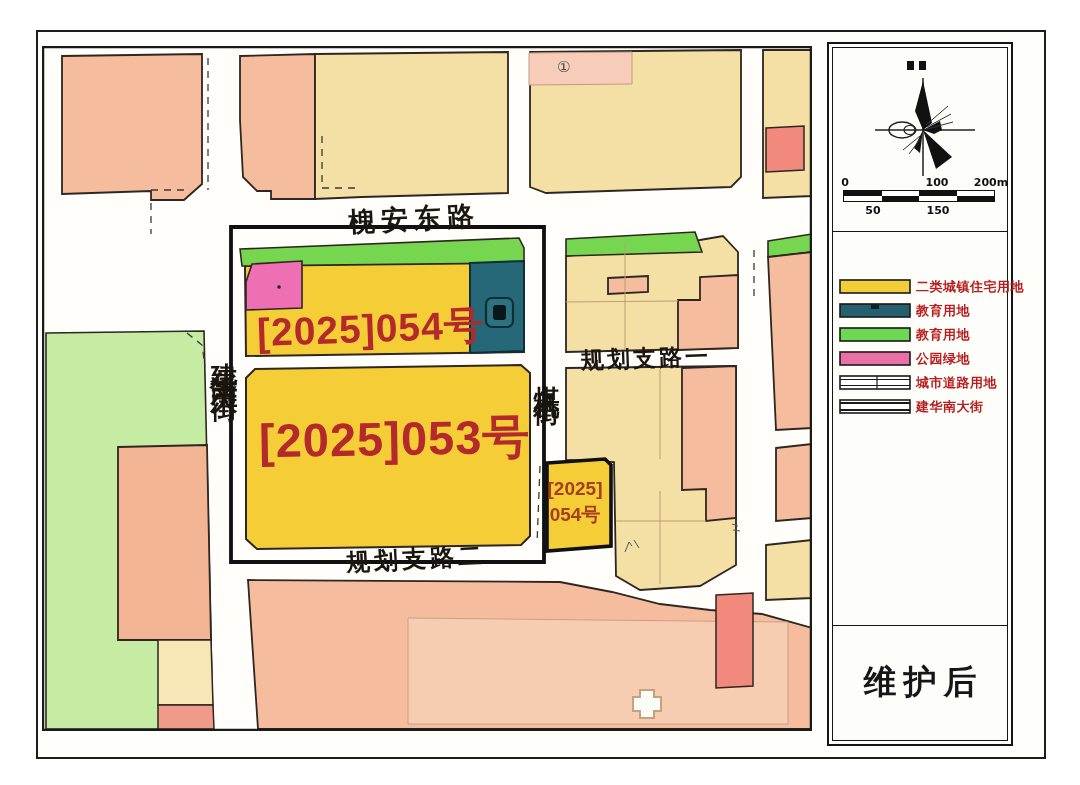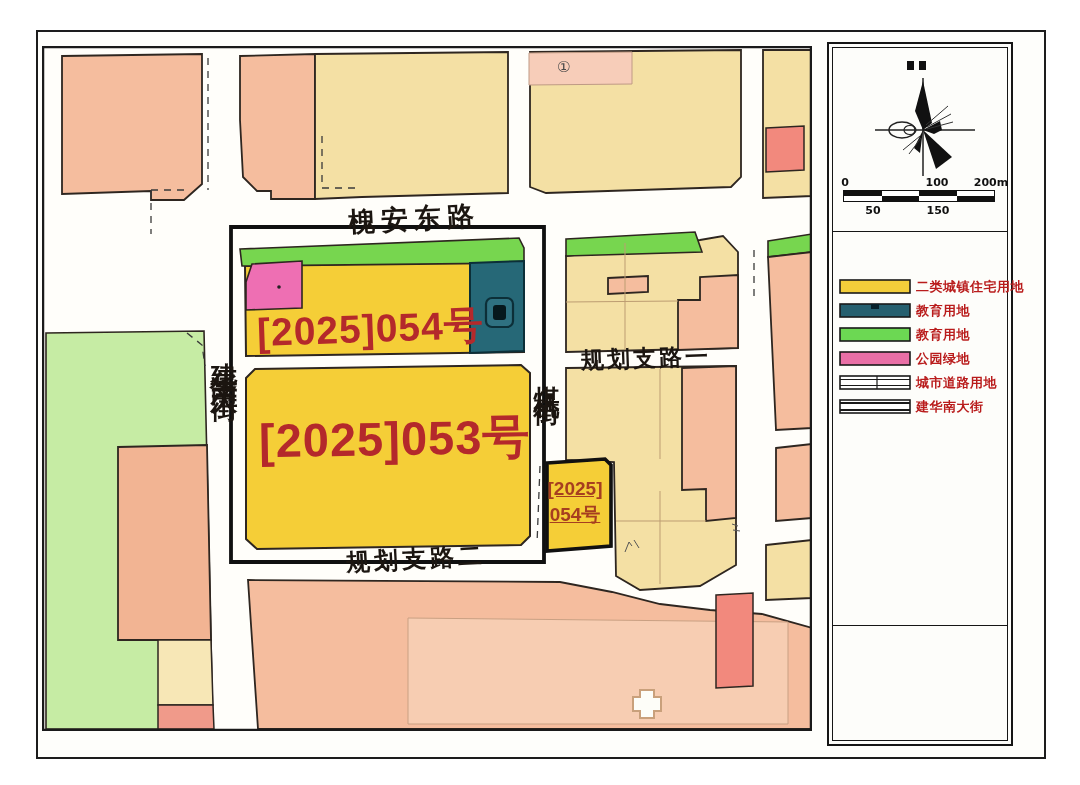--- a/index.html
+++ b/index.html
@@ -30,21 +30,21 @@
   
   .map-label{position:absolute;color:#1b1510;font-weight:700;white-space:nowrap;}
   .lbl-huaian{left:348px;top:201px;font-size:27px;letter-spacing:6px;transform:rotate(-3deg);}
   .lbl-jianhua{left:206px;top:341px;font-size:27px;writing-mode:vertical-rl;text-orientation:upright;letter-spacing:8px;}
   .lbl-meiji{left:530px;top:365px;font-size:26px;writing-mode:vertical-rl;text-orientation:upright;letter-spacing:7px;}
   .lbl-guihua1{left:581px;top:343px;font-size:23px;letter-spacing:3px;transform:rotate(-2deg);}
   .lbl-guihua2{left:346px;top:543px;font-size:24px;letter-spacing:4px;transform:rotate(-3deg);}
   .lbl-p054{left:257px;top:302px;font-size:39px;font-weight:800;color:#B4292B;transform:rotate(-2deg);letter-spacing:1px;}
   .lbl-p053{left:259px;top:408px;font-size:47px;font-weight:800;color:#B4292B;transform:rotate(-1deg);letter-spacing:1px;}
   .lbl-p154{left:538px;top:476px;width:74px;font-size:19px;font-weight:700;color:#A63E20;
-            line-height:1.35;text-align:center;white-space:normal;text-decoration:underline;}
+            line-height:1.35;text-align:center;white-space:normal;}
   .lbl-circled{left:557px;top:58px;font-size:15px;font-weight:400;color:#4a4a4a;}
 
   
   .panel{position:absolute;left:827px;top:42px;width:186px;height:704px;
          border:2px solid #151515;background:#fdfdfa;box-sizing:border-box;}
   .panel-inner{position:absolute;inset:3px;border:1.5px solid #151515;}
   .divider{position:absolute;left:0;right:0;height:0;border-top:1.5px solid #151515;}
   .compass-svg{position:absolute;left:0;top:0;width:180px;height:130px;}
   .scale-wrap{position:absolute;left:0;top:128px;width:180px;height:50px;font-family:"DejaVu Sans",sans-serif;}
   .scale-num{position:absolute;font-size:11px;font-weight:700;color:#111;transform:translateX(-50%);}
@@ -229,17 +229,20 @@
             <rect x="1" y="1" width="70" height="13" fill="#ffffff" stroke="#1a1a1a" stroke-width="1.6"></rect>
             <path d="M1,4 H71 M1,11 H71" stroke="#1a1a1a" stroke-width="1.8" fill="none"></path>
           </svg>
           <span class="legend-label">建华南大街</span>
         </div>
 
       </div>
 
       <div class="divider" style="top:577px;"></div>
 
+      <div class="stamp-box">
+        <span class="stamp-text">维护后</span>
+      </div>
 
     </div>
   </div>
 
 </div>
 
 </body></html>

